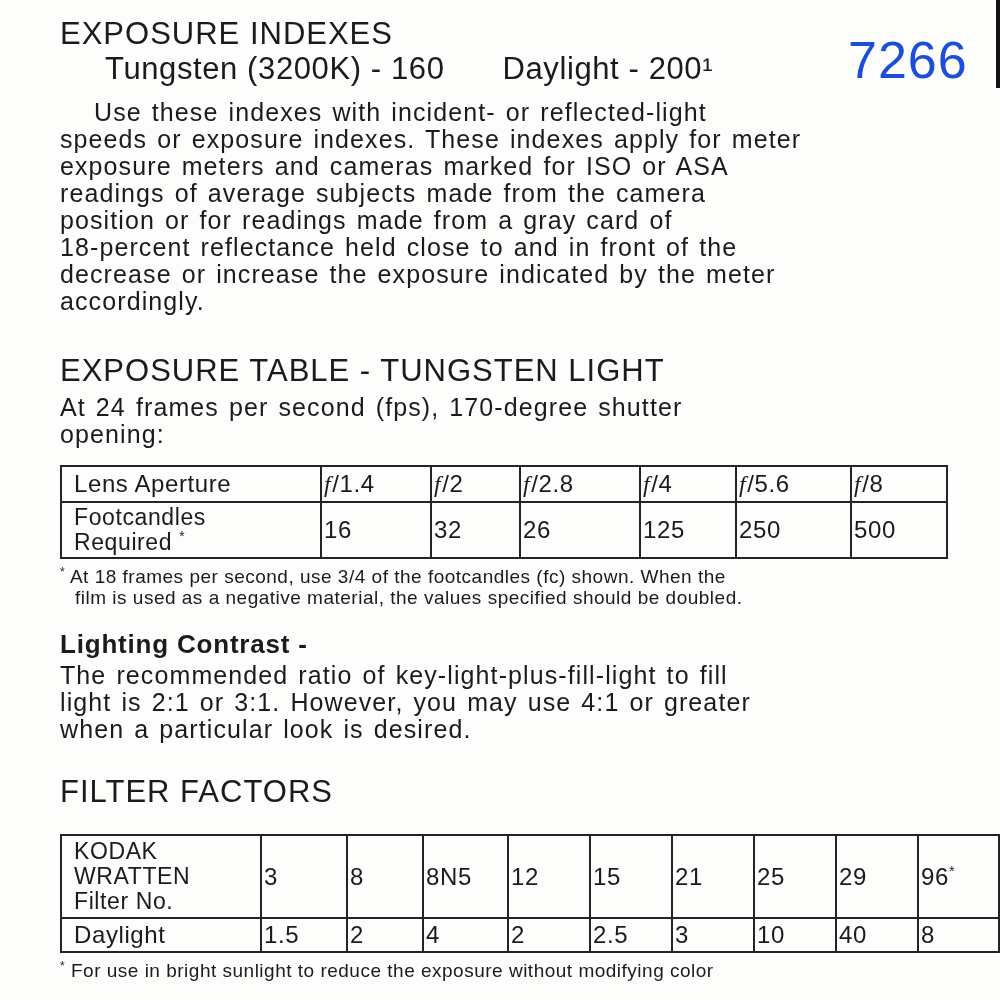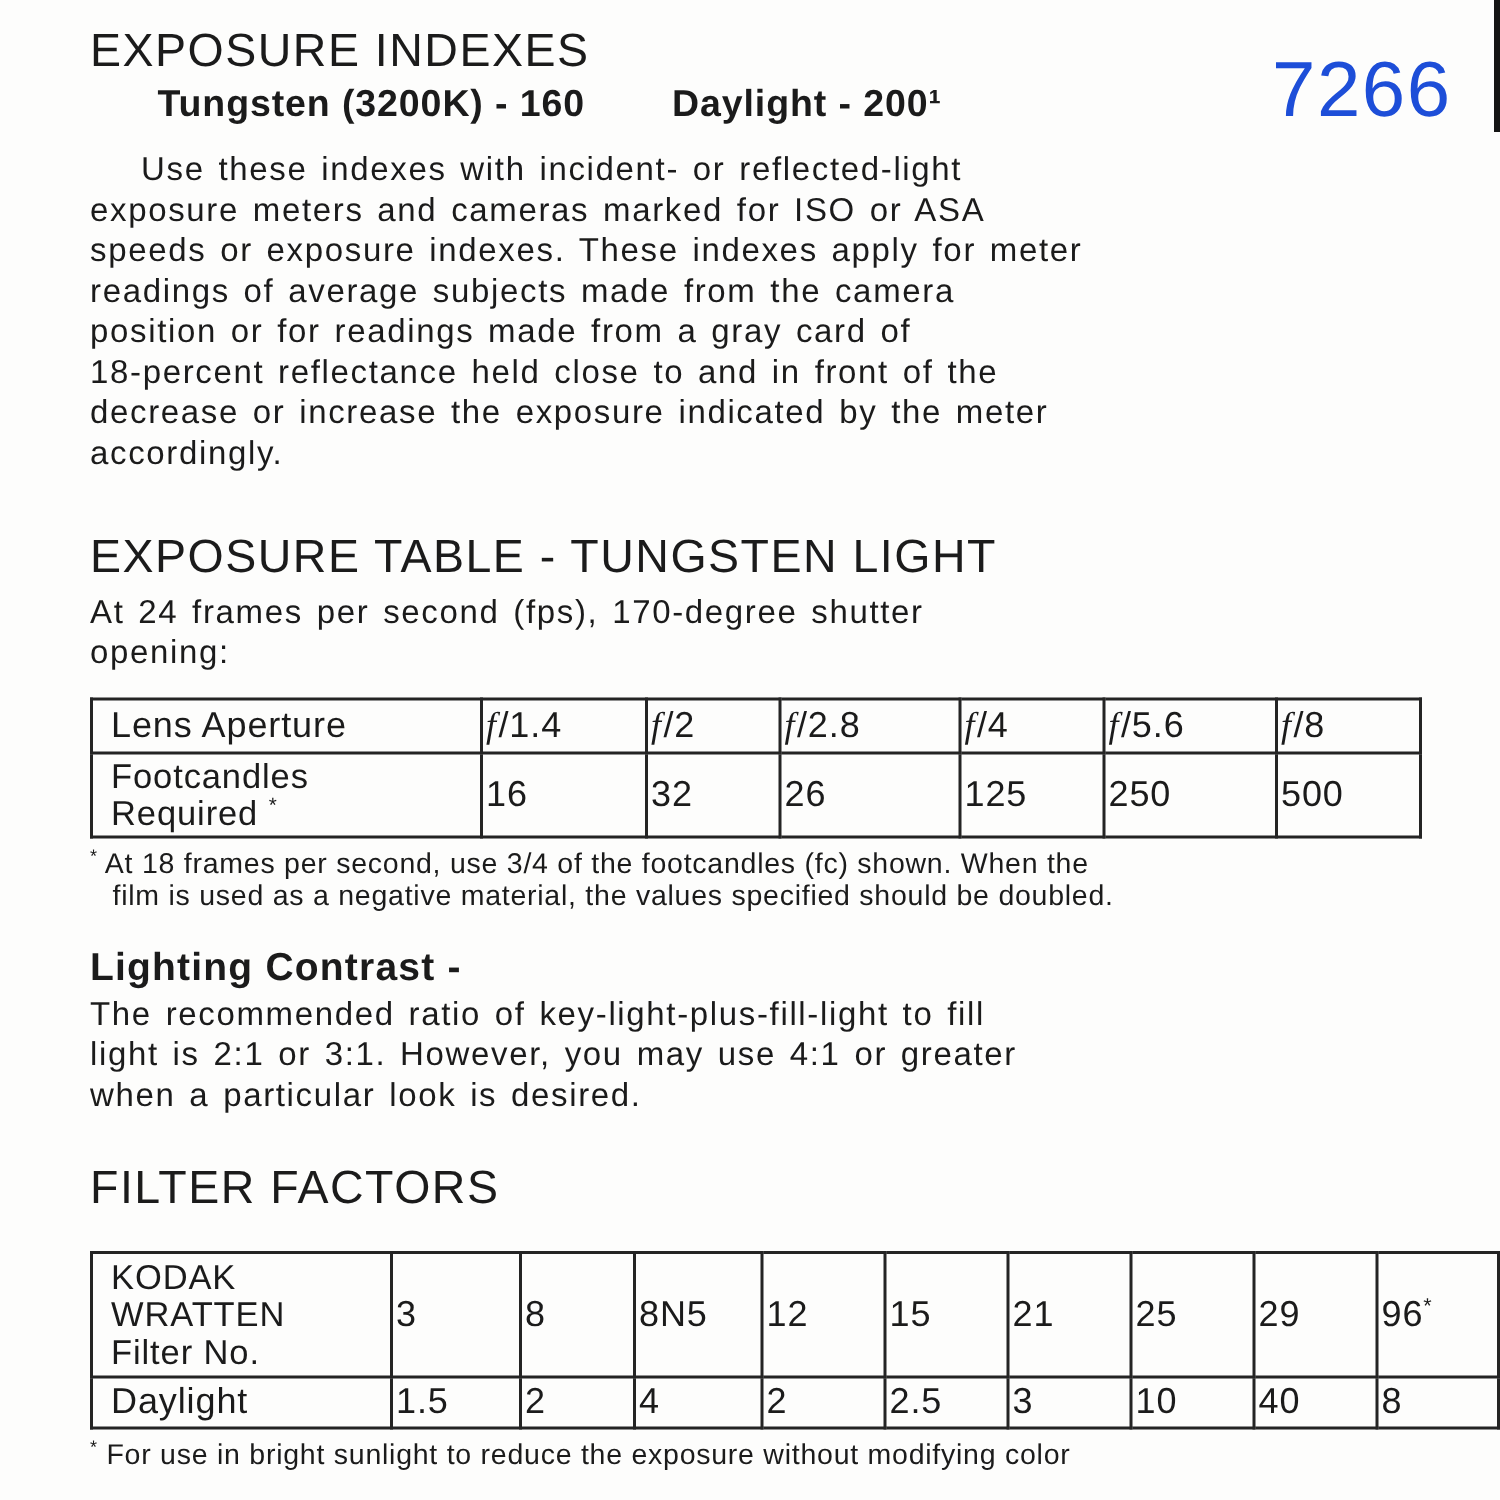--- a/index.html
+++ b/index.html
@@ -11,34 +11,34 @@
     color:#1b1b1b;
     box-sizing:border-box;
     padding:18px 40px 0 60px;
     overflow:hidden;
   }
   .sec-heading{
     font-size:31px;font-weight:normal;line-height:32px;
     letter-spacing:1px;margin:0;white-space:nowrap;
   }
   .subline{
-    font-size:25px;line-height:28px;margin:5px 0 16px 45px;
-    letter-spacing:0.6px;white-space:nowrap;font-weight:bold;
+    font-size:31px;line-height:28px;margin:5px 0 16px 45px;
+    letter-spacing:0.6px;white-space:nowrap;
   }
   .subline .daylight{margin-left:58px;}
   .doc-number{
     position:absolute;top:34px;left:848px;
     font-size:52px;line-height:52px;font-weight:normal;
     color:#1d4ed8;letter-spacing:1px;white-space:nowrap;
   }
   .edge-mark{
     position:absolute;top:0;right:0;width:4px;height:88px;background:#141414;
   }
   .bline{
-    font-size:22px;line-height:27px;letter-spacing:1.1px;word-spacing:2px;
+    font-size:25px;line-height:27px;letter-spacing:1.1px;word-spacing:2px;
     white-space:nowrap;
   }
   .para{margin-top:9px;}
   .indent{text-indent:34px;}
   .h2-heading{
     font-size:26px;font-weight:bold;line-height:28px;letter-spacing:0.8px;
     margin:22px 0 0 0;white-space:nowrap;
   }
   .h2-body{margin-top:4px;}
   .sec2{margin-top:40px;}
@@ -75,22 +75,22 @@
   <div class="doc-number">7266</div>
 
   <div class="sec-heading">EXPOSURE INDEXES</div>
 
   <div class="subline">
     <span>Tungsten (3200K) - 160</span><span class="daylight">Daylight - 200¹</span>
   </div>
 
   <div class="para">
     <div class="bline indent">Use these indexes with incident- or reflected-light</div>
+    <div class="bline">speeds or exposure indexes. These indexes apply for meter</div>
     <div class="bline">exposure meters and cameras marked for ISO or ASA</div>
-    <div class="bline">speeds or exposure indexes. These indexes apply for meter</div>
     <div class="bline">readings of average subjects made from the camera</div>
     <div class="bline">position or for readings made from a gray card of</div>
     <div class="bline">18-percent reflectance held close to and in front of the</div>
     <div class="bline">decrease or increase the exposure indicated by the meter</div>
     <div class="bline">accordingly.</div>
   </div>
 
   <div class="sec-heading sec2">EXPOSURE TABLE - TUNGSTEN LIGHT</div>
 
   <div class="intro">

